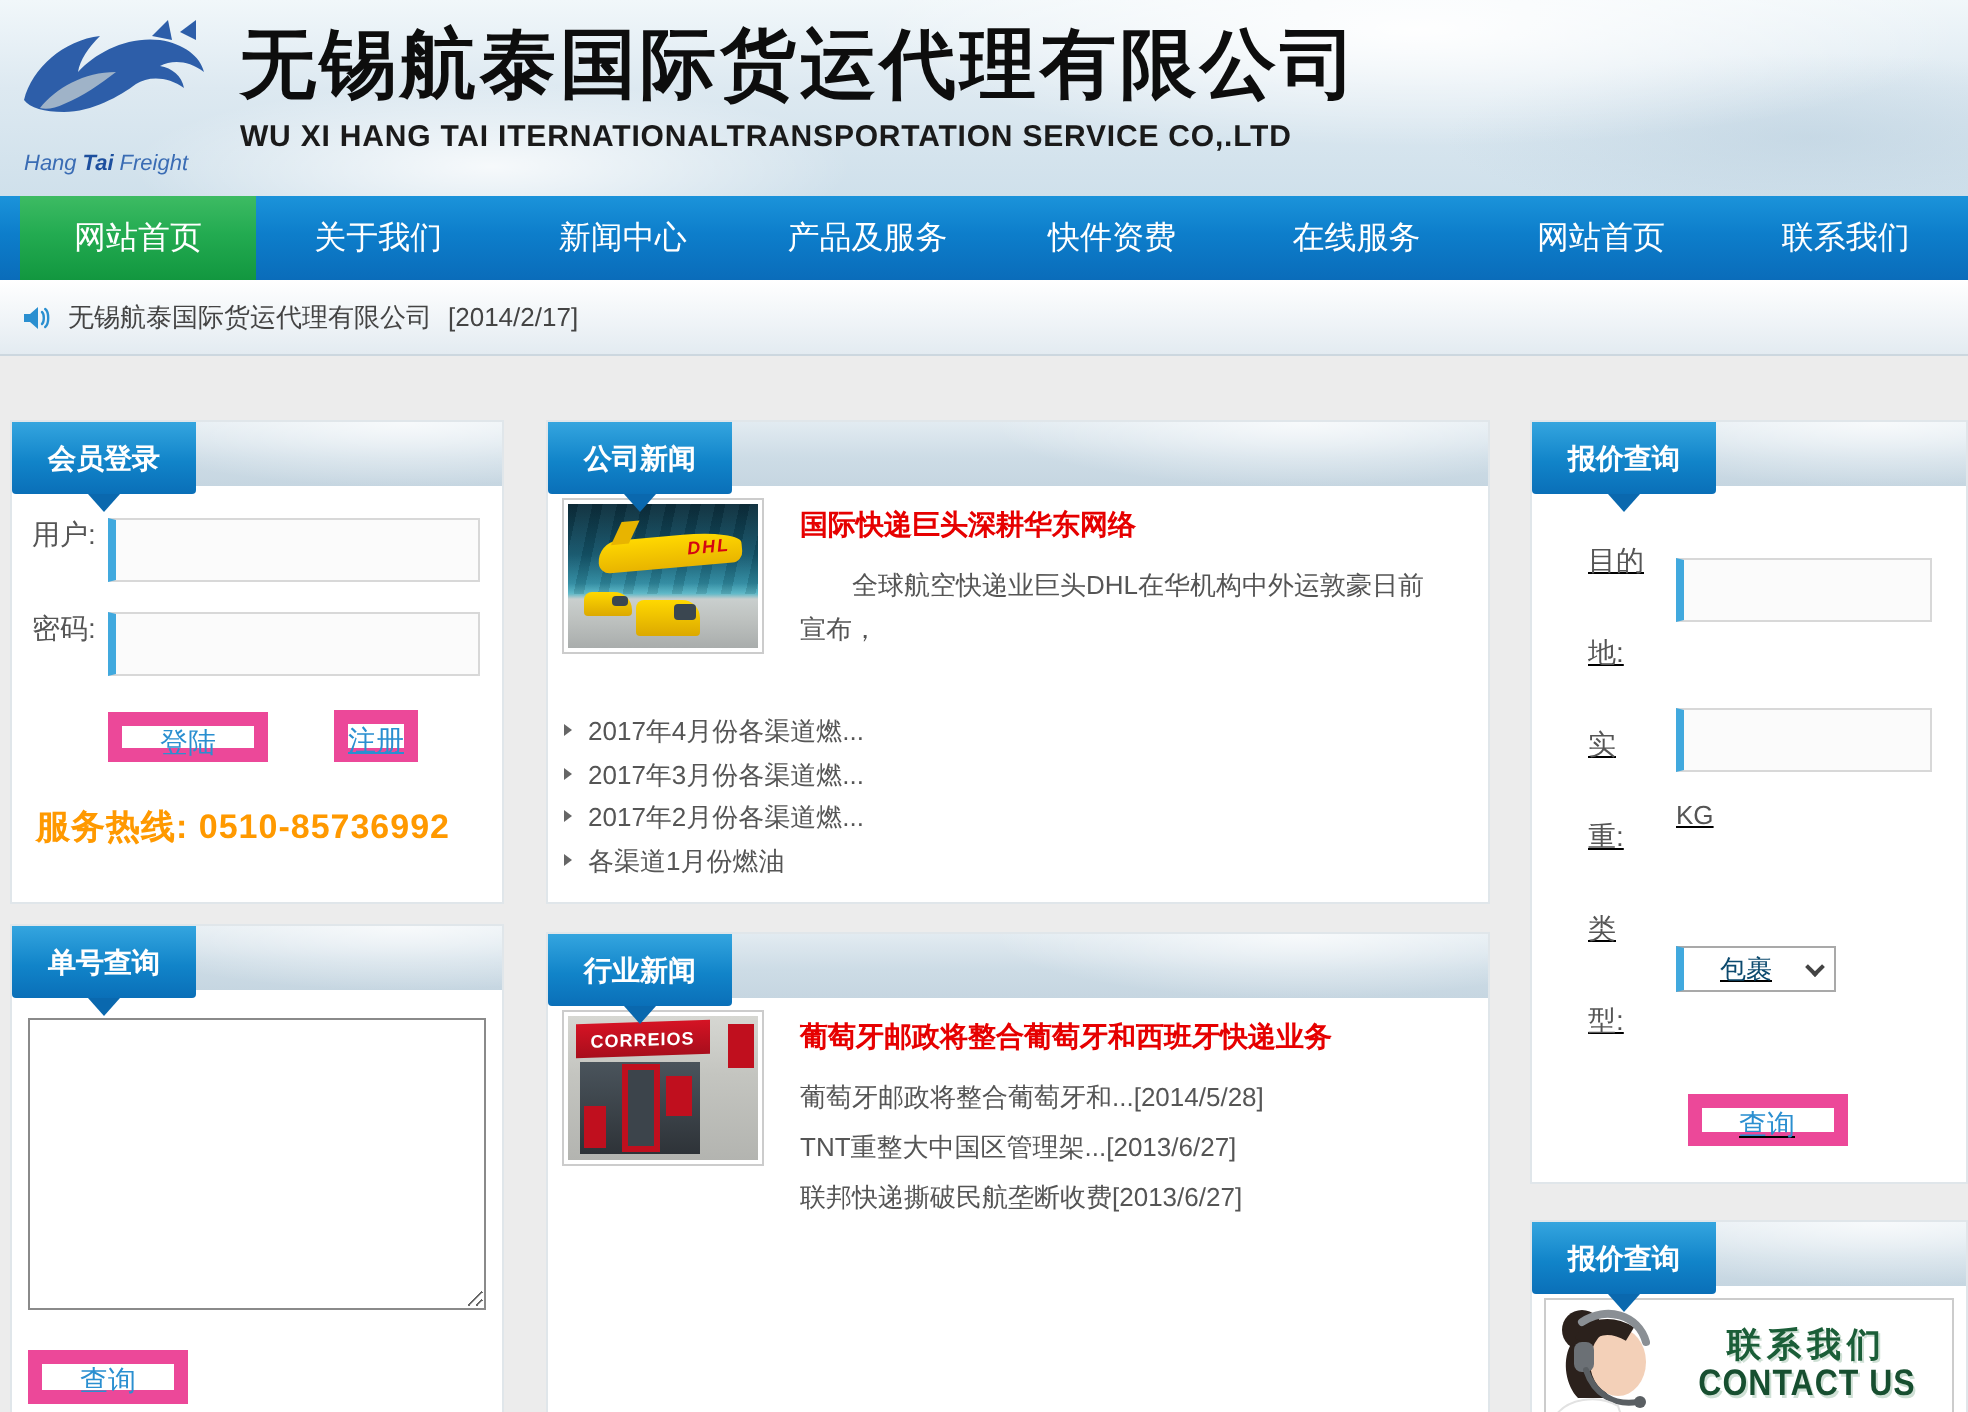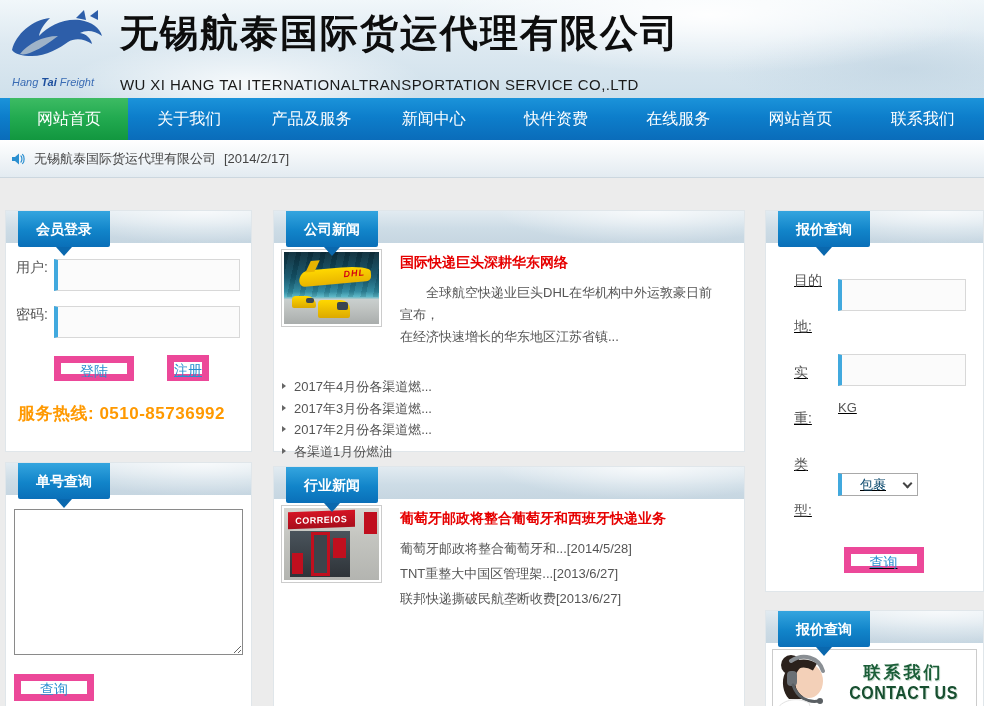--- a/index.html
+++ b/index.html
@@ -12,21 +12,21 @@
     background:linear-gradient(180deg,#f1f7fa 0%,#dde9f1 45%,#cfe0eb 100%); overflow:hidden; }
   .site-header::before { content:""; position:absolute; inset:0;
     background:radial-gradient(ellipse 420px 90px at 72% 15%, rgba(255,255,255,.95), rgba(255,255,255,0) 65%),
                radial-gradient(ellipse 300px 70px at 25% 85%, rgba(255,255,255,.8), rgba(255,255,255,0) 60%),
                radial-gradient(ellipse 260px 60px at 92% 70%, rgba(186,207,222,.55), rgba(255,255,255,0) 70%); }
   .logo-wrap { position:absolute; left:6px; top:6px; width:110px; height:88px; }
   .logo-words { position:absolute; left:6px; bottom:6px; width:104px; font-style:italic; font-size:11px; color:#3a6cb4; white-space:nowrap; }
   .logo-words .w-tai { color:#1d4f9e; font-weight:bold; padding:0 3px; }
   .head-titles { position:absolute; left:120px; top:10px; width:860px; }
   .title-cn { font-size:38px; font-weight:800; color:#0d0d0d; letter-spacing:2px; line-height:46px; }
-  .title-en { font-size:15px; font-weight:400; color:#1a1a1a; letter-spacing:.4px; margin-top:20px; }
+  .title-en { font-size:15px; font-weight:700; color:#1a1a1a; letter-spacing:.4px; margin-top:4px; }
 
   
   .main-nav { position:absolute; top:98px; left:0; width:984px; height:42px; display:flex;
     background:linear-gradient(180deg,#1b93da 0%,#0d7ecb 45%,#0a6cba 100%); }
   .nav-item { flex:1; display:flex; align-items:center; justify-content:center; color:#fff;
     font-size:16px; text-decoration:none; cursor:pointer; white-space:nowrap; }
   .nav-item.active { flex:0 0 118px; background:linear-gradient(180deg,#3dbb63 0%,#23ab51 45%,#12973f 100%);margin-left:10px; }
 
   
   .announce { position:absolute; top:140px; left:0; width:984px; height:38px;
@@ -35,21 +35,21 @@
   .announce .sp-icon { width:16px; height:16px; margin-right:8px; }
   .announce-text { font-size:13px; color:#444; }
   .announce-date { font-size:13px; color:#444; margin-left:8px; }
 
   
   .panel { position:absolute; background:#fff; border:1px solid #e0e6ea; }
   .panel-head { position:relative; height:32px;
     background:linear-gradient(180deg,#e2ebf1 0%,#cddce6 55%,#c6d6e1 100%); }
   .panel-head::after { content:""; position:absolute; inset:0;
     background:radial-gradient(ellipse 220px 46px at 80% 0%, rgba(255,255,255,.75), rgba(255,255,255,0) 70%); }
-  .panel-tab { position:absolute; left:12px; top:0; height:36px; line-height:36px; padding:0 18px;
+  .panel-tab { position:absolute; left:0; top:0; height:36px; line-height:36px; padding:0 18px;
     background:linear-gradient(180deg,#34a5df 0%,#1184c9 55%,#0a6fb8 100%);
     color:#fff; font-size:14px; font-weight:bold; z-index:2; border-radius:0 0 2px 2px; }
   .panel-tab::after { content:""; position:absolute; left:50%; bottom:-9px; margin-left:-8px;
     border-left:8px solid transparent; border-right:8px solid transparent; border-top:9px solid #0a68ae; }
   .panel-body { position:relative; }
 
   
   .login-body { padding:16px 10px 0 6px; }
   .form-row { display:flex; margin-bottom:15px; }
   .form-label { width:42px; font-size:14px; color:#555; text-align:left; padding-left:4px; }
@@ -145,22 +145,22 @@
     </div>
     <div class="head-titles">
       <div class="title-cn">无锡航泰国际货运代理有限公司</div>
       <div class="title-en">WU XI HANG TAI ITERNATIONALTRANSPORTATION SERVICE CO,.LTD</div>
     </div>
   </div>
 
   <div class="main-nav">
     <a class="nav-item active">网站首页</a>
     <a class="nav-item">关于我们</a>
+    <a class="nav-item">新闻中心</a>
     <a class="nav-item">产品及服务</a>
-    <a class="nav-item">新闻中心</a>
     <a class="nav-item">快件资费</a>
     <a class="nav-item">在线服务</a>
     <a class="nav-item">网站首页</a>
     <a class="nav-item">联系我们</a>
   </div>
 
   <div class="announce">
     <svg class="sp-icon" viewBox="0 0 16 16">
       <path d="M2,6 L5,6 L9,2.5 L9,13.5 L5,10 L2,10 Z" fill="#2a8fd0"></path>
       <path d="M11,5 C12.2,6 12.2,10 11,11 M12.6,3.5 C14.6,5 14.6,11 12.6,12.5" stroke="#2a8fd0" stroke-width="1.2" fill="none" stroke-linecap="round"></path>
@@ -213,21 +213,20 @@
                 <span class="dhl-mark">DHL</span>
               </div>
             <div class="dhl-van dhl-van2"></div>
             <div class="dhl-van dhl-van1"></div>
           </div>
         </div>
         <div class="feat-content">
           <div class="feat-title">国际快递巨头深耕华东网络</div>
           <div class="feat-para">
             <div class="ln1">全球航空快递业巨头DHL在华机构中外运敦豪日前宣布，</div>
-            <div class="ln2">在经济快速增长的华东地区江苏省镇...</div>
           </div>
         </div>
       </div>
       <ul class="news-list">
         <li><span class="tri"></span><span>2017年4月份各渠道燃...</span></li>
         <li><span class="tri"></span><span>2017年3月份各渠道燃...</span></li>
         <li><span class="tri"></span><span>2017年2月份各渠道燃...</span></li>
         <li><span class="tri"></span><span>各渠道1月份燃油</span></li>
       </ul>
     </div>

